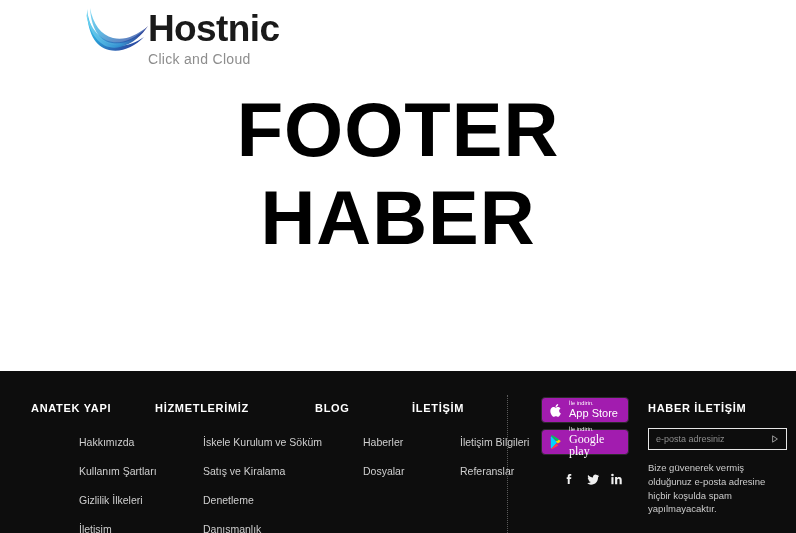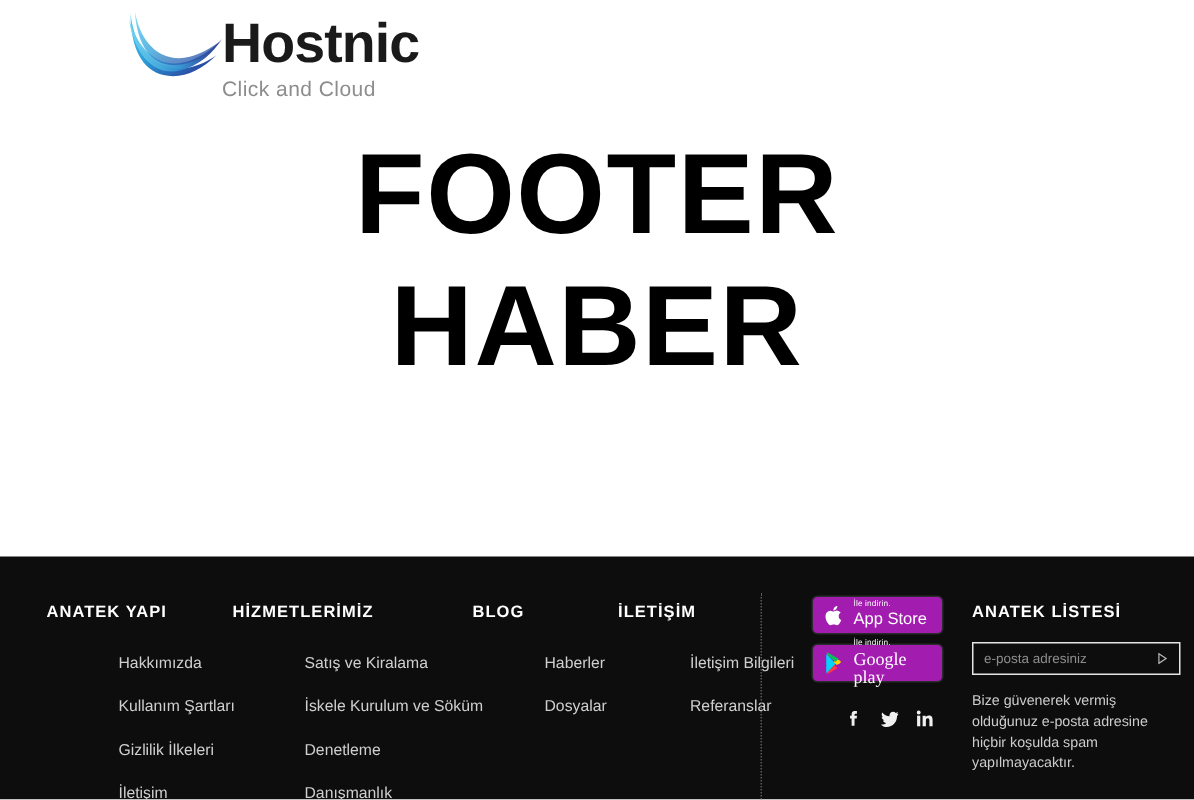--- a/index.html
+++ b/index.html
@@ -180,22 +180,22 @@
           <li><a href="#">Hakkımızda</a></li>
           <li><a href="#">Kullanım Şartları</a></li>
           <li><a href="#">Gizlilik İlkeleri</a></li>
           <li><a href="#">İletişim</a></li>
         </ul>
       </div>
 
       <div class="col col-hizmet">
         <div class="col-heading">HİZMETLERİMİZ</div>
         <ul>
+          <li><a href="#">İskele Kurulum ve Söküm</a></li>
           <li><a href="#">Satış ve Kiralama</a></li>
-          <li><a href="#">İskele Kurulum ve Söküm</a></li>
           <li><a href="#">Denetleme</a></li>
           <li><a href="#">Danışmanlık</a></li>
         </ul>
       </div>
 
       <div class="col col-blog">
         <div class="col-heading">BLOG</div>
         <ul>
           <li><a href="#">Haberler</a></li>
           <li><a href="#">Dosyalar</a></li>
@@ -259,21 +259,21 @@
     <span class="soc">
       <svg viewBox="0 0 14 14" width="11" height="12">
         <rect x="0.5" y="4.6" width="2.7" height="9" fill="#f0f0f0"></rect>
         <circle cx="1.85" cy="1.9" r="1.65" fill="#f0f0f0"></circle>
         <path fill="#f0f0f0" d="M5.2 4.6h2.6v1.25h0.04c0.36-0.66 1.24-1.36 2.56-1.36 2.74 0 3.25 1.73 3.25 3.98v5.13h-2.7V9.0c0-0.97-0.02-2.22-1.38-2.22-1.38 0-1.6 1.05-1.6 2.15v4.67H5.2z"></path>
       </svg>
     </span>
   </div>
 
   <div class="news" style="position:absolute; left:648px; top:402px;">
-    <div class="news-heading">ANATEK LİSTESİ</div>
+    <div class="news-heading">HABER İLETİŞİM</div>
     <div class="news-field">
       <input class="news-input" type="text" placeholder="e-posta adresiniz" style="">
       <button class="news-submit">
         <svg viewBox="0 0 10 10" width="8" height="8">
           <path d="M2 1 L8 5 L2 9 Z" fill="none" stroke="#b8b8b8" stroke-width="1"></path>
         </svg>
       </button>
     </div>
     <div class="news-note">Bize güvenerek vermiş olduğunuz e-posta adresine hiçbir koşulda spam yapılmayacaktır.</div>
   </div>

